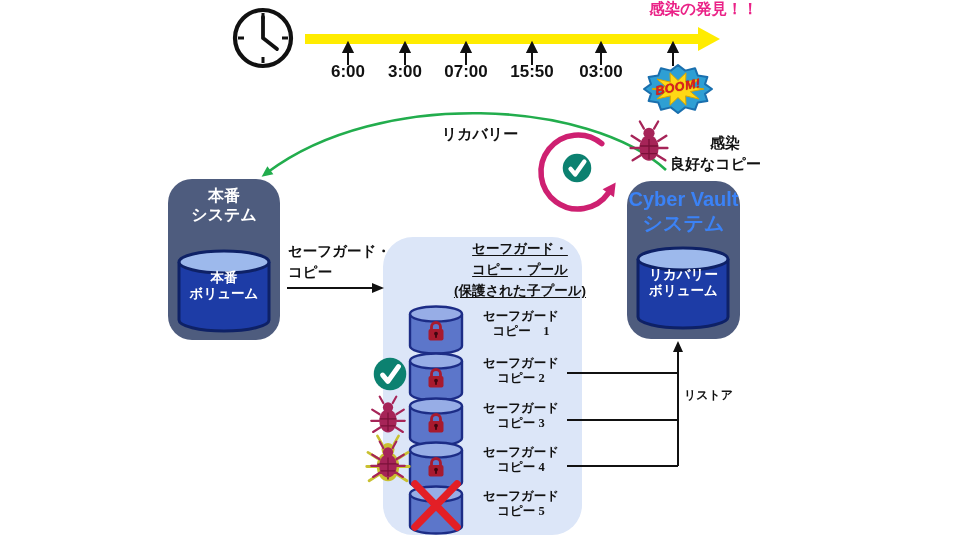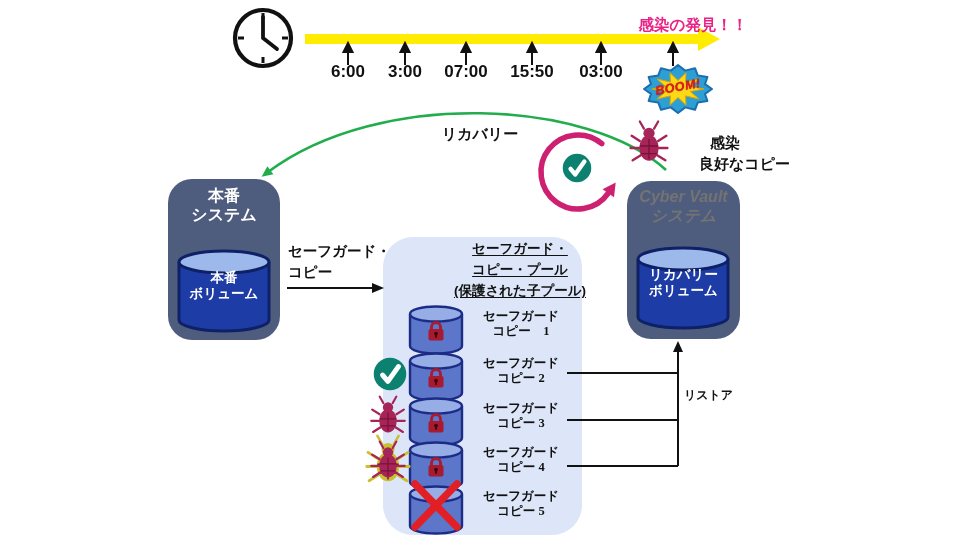--- a/index.html
+++ b/index.html
@@ -11,38 +11,38 @@
     --boomyellow:#ffd815; --boomred:#dd1f1f; --xred:#e31f26; --ink:#111;
   }
   html,body{margin:0;padding:0;background:#e9e9e9;}
   #stage{
     position:relative;width:960px;height:540px;background:#ffffff;
     overflow:hidden;font-family:"Liberation Sans","DejaVu Sans",sans-serif;
   }
   #bg{position:absolute;left:0;top:0;width:960px;height:540px;}
   .lbl{position:absolute;font-weight:bold;color:var(--ink);
        white-space:pre-line;text-align:center;line-height:1.2;}
-  .discovery{left:628px;top:16px;width:130px;font-size:15.5px;color:var(--pinktext);text-align:center;}
+  .discovery{left:628px;top:0;width:130px;font-size:15.5px;color:var(--pinktext);text-align:right;}
   .time{top:62px;width:60px;font-size:17px;}
   .t0{left:318px}.t1{left:375px}.t2{left:436px}.t3{left:502px}.t4{left:571px}
   .boomtext{left:651px;top:80px;width:54px;font-size:12.5px;font-style:italic;font-weight:800;
             color:var(--boomred);transform:rotate(-10deg);letter-spacing:.5px;
             text-shadow:0 0 1px #8f0f0f;}
   .recovery{left:424px;top:125px;width:112px;font-size:15px;}
   .infection{left:670px;top:134px;width:70px;font-size:15px;text-align:right;}
-  .goodcopy{left:670px;top:155px;width:120px;font-size:15px;text-align:right;}
+  .goodcopy{left:670px;top:155px;width:120px;font-size:15px;text-align:left;}
   .prodtitle{left:168px;top:186px;width:112px;font-size:16px;color:#fff;}
   .prodvol{left:168px;top:270px;width:112px;font-size:13.5px;color:#fff;}
   .sgarrow{left:288px;top:241px;width:120px;font-size:14.5px;text-align:left;line-height:1.45;}
   .pooltitle{left:420px;top:239px;width:200px;font-size:13.5px;line-height:1.55;
              text-decoration:underline;text-underline-offset:2px;}
   .copylbl{left:460px;width:122px;font-size:12.5px;line-height:1.22;font-family:Liberation Serif, serif;}
   .c0{top:309px}.c1{top:356px}.c2{top:401px}.c3{top:445px}.c4{top:489px}
   .restore{left:684px;top:388px;width:80px;font-size:12px;text-align:left;}
-  .cvtitle{left:627px;top:187px;width:113px;font-size:16px;color:#737373;font-style:italic;}
+  .cvtitle{left:627px;top:187px;width:113px;font-size:20px;color:#3b82f6;}
   .cvvol{left:627px;top:267px;width:113px;font-size:13.5px;color:#fff;}
 </style>
 </head>
 <body>
 
 <div id="stage">
 
   <svg id="bg" viewBox="0 0 960 540">
     <defs>
       <g id="bugdef">

